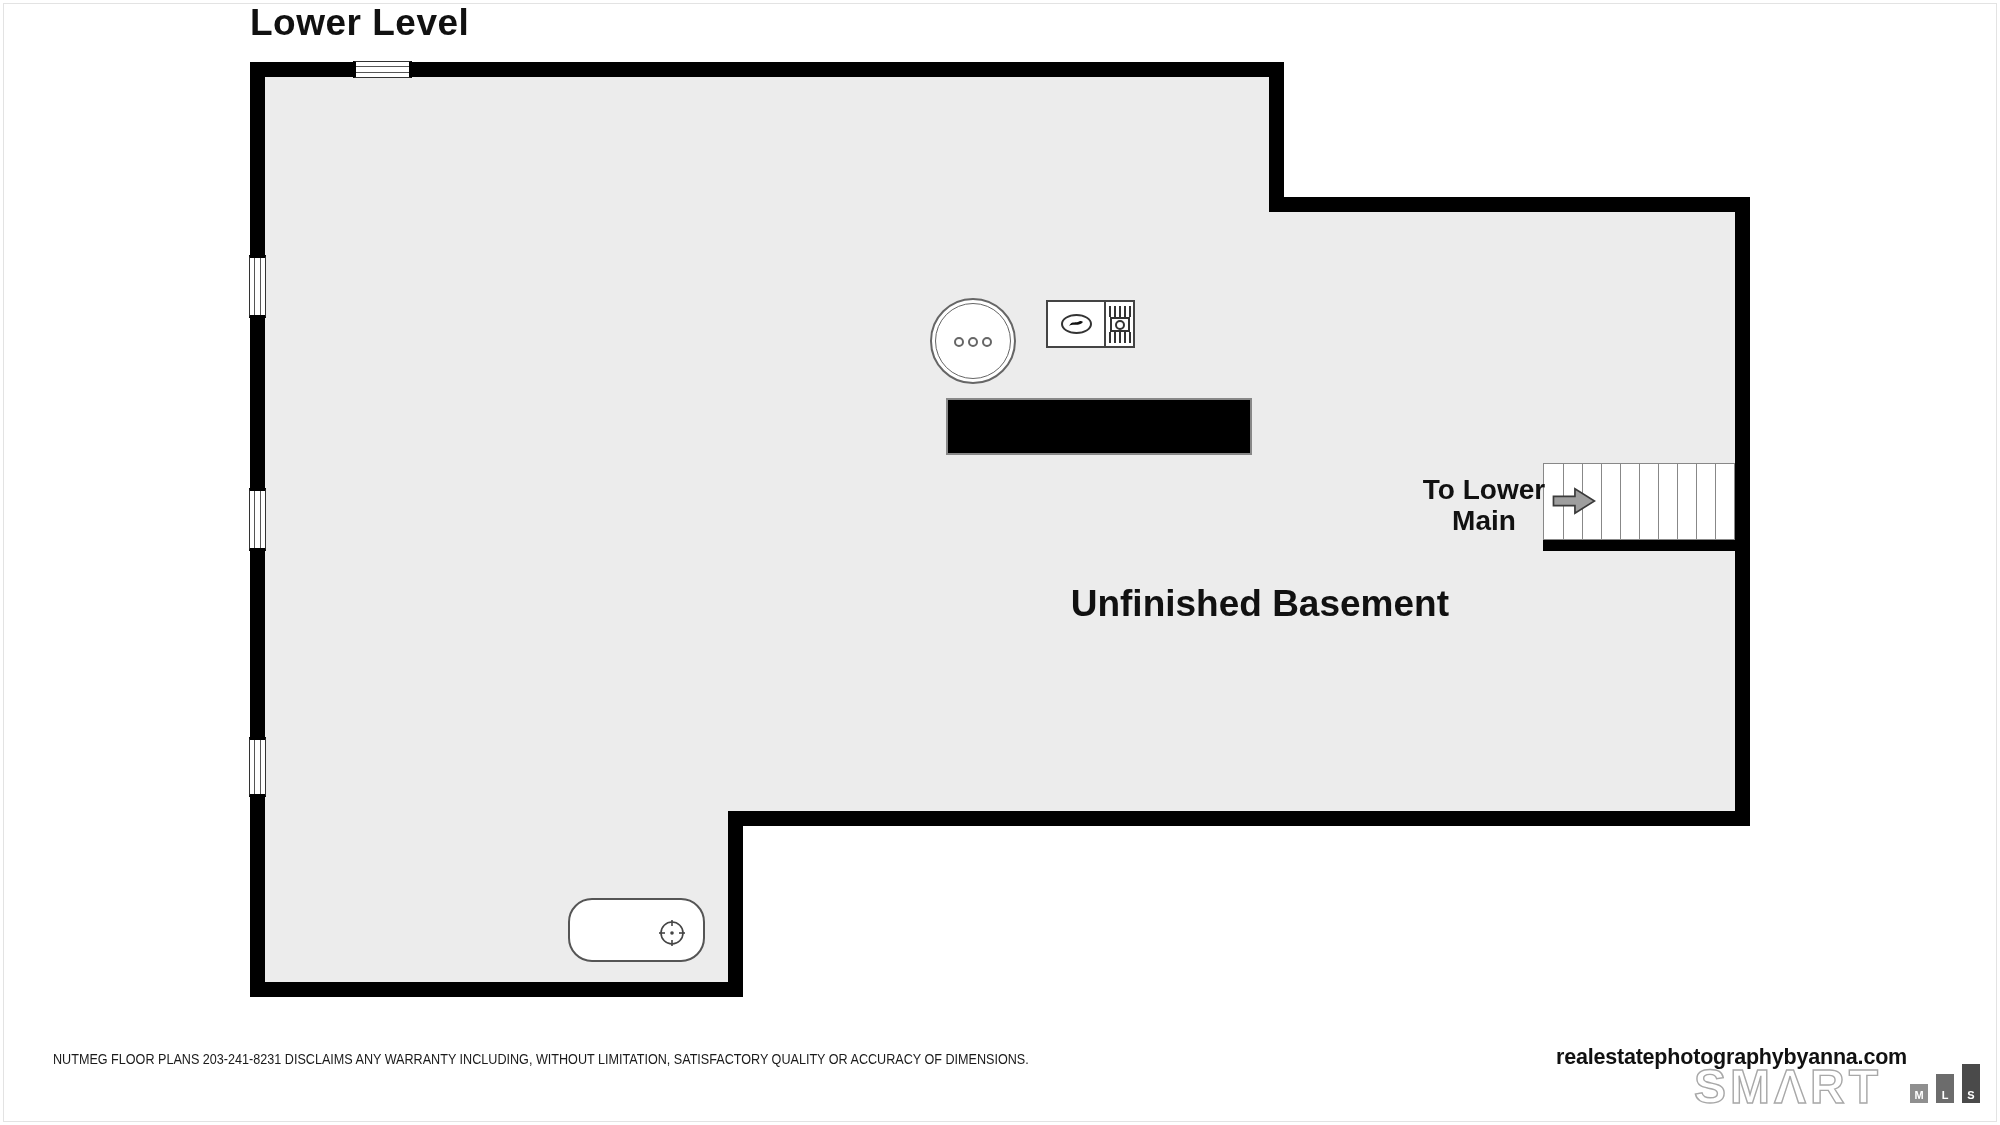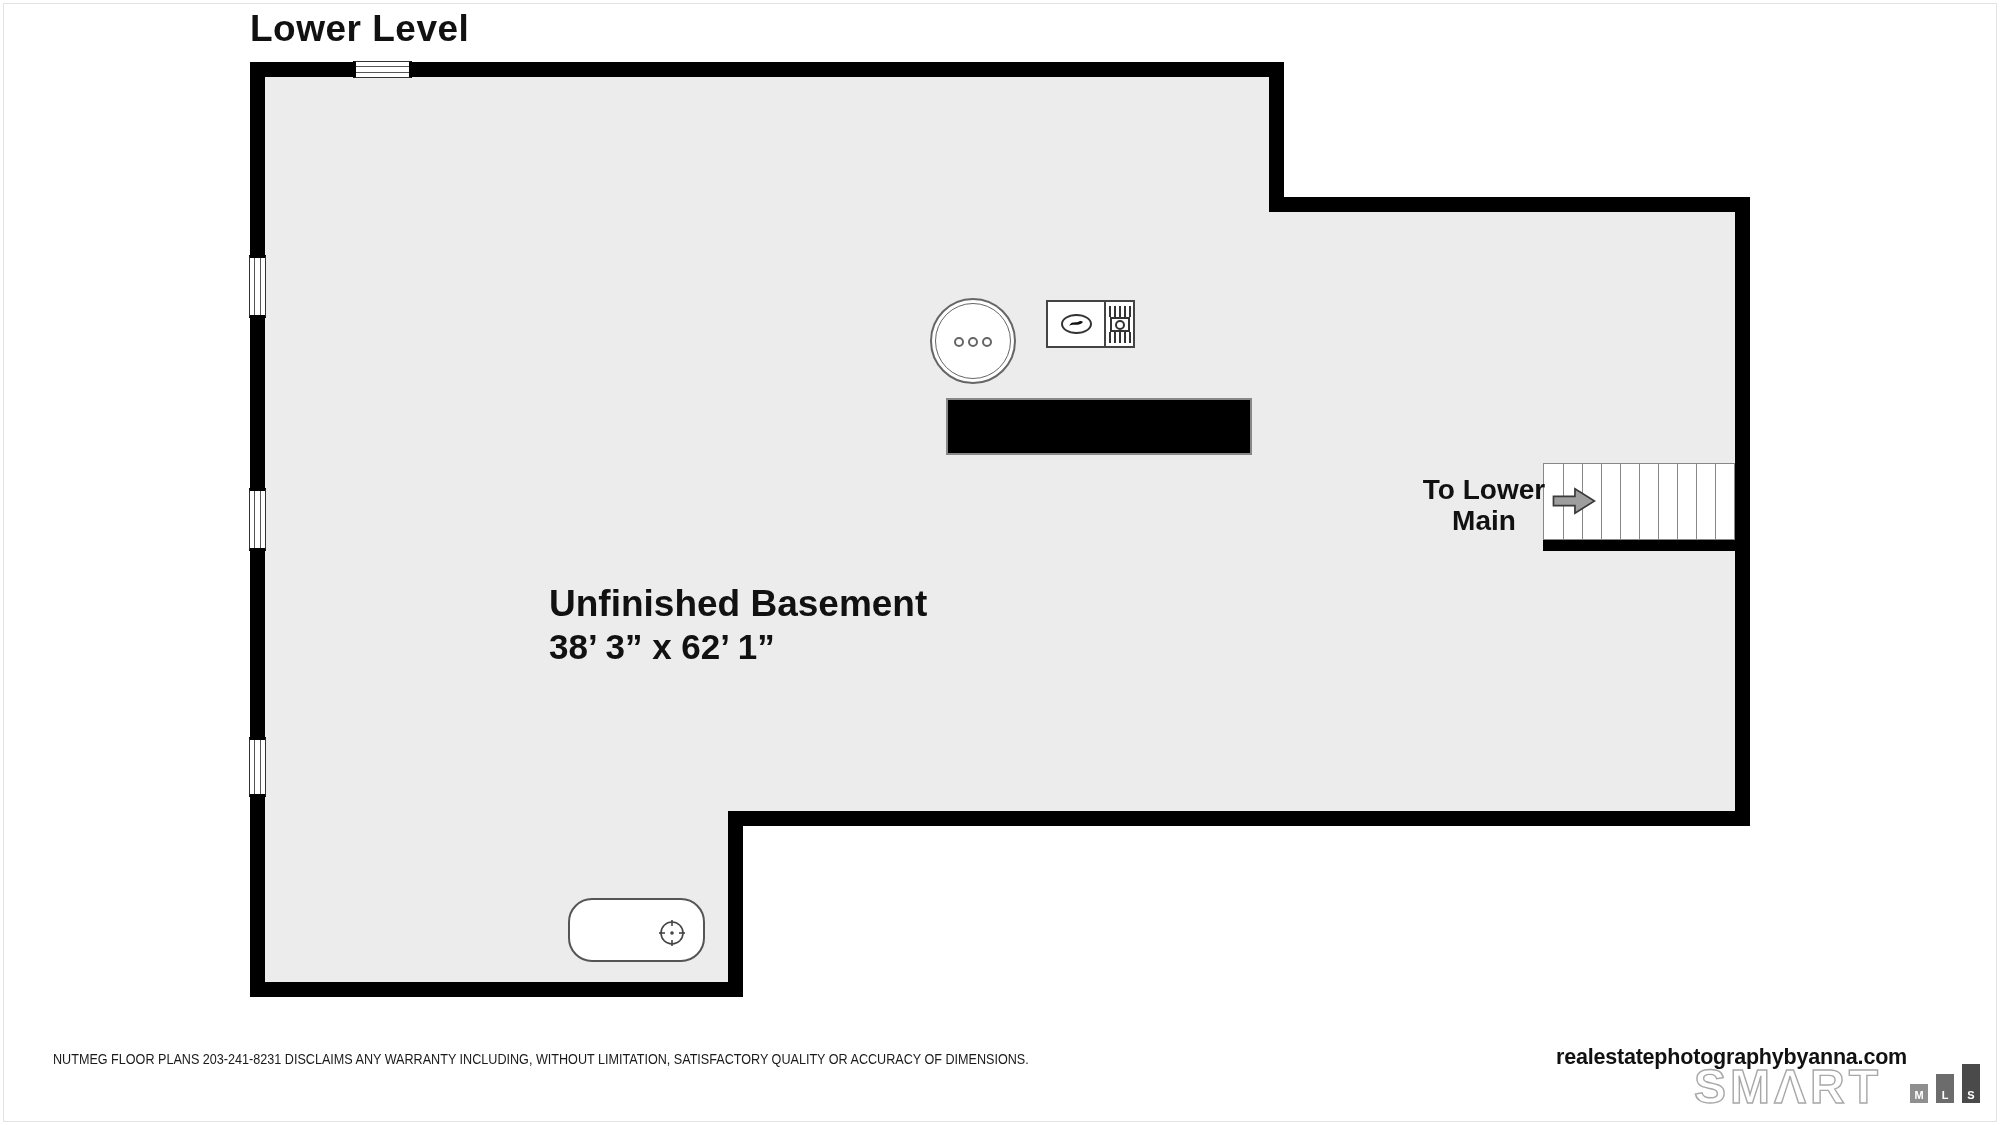--- a/index.html
+++ b/index.html
@@ -26,22 +26,22 @@
   .win-h::before{top:4px;} .win-h::after{bottom:4px;}
   .win-v{border-top:3px solid #000;border-bottom:3px solid #000;border-left:1px solid #333;border-right:1px solid #333;}
   .win-v::before,.win-v::after{content:"";position:absolute;top:0;bottom:0;width:1px;background:#555;}
   .win-v::before{left:4px;} .win-v::after{right:4px;}
   .win-top{left:353px;top:61px;width:59px;height:17px;}
   .win-l1{left:249px;top:255px;width:17px;height:63px;}
   .win-l2{left:249px;top:488px;width:17px;height:63px;}
   .win-l3{left:249px;top:737px;width:17px;height:60px;}
 
   
-  .page-title{position:absolute;left:250px;top:8px;font-size:37px;font-weight:700;letter-spacing:.5px;}
-  .room-label{position:absolute;left:549px;top:583px;width:900px;text-align:left;font-weight:700;}
+  .page-title{position:absolute;left:250px;top:2px;font-size:37px;font-weight:700;letter-spacing:.5px;}
+  .room-label{position:absolute;left:549px;top:583px;width:900px;text-align:right;font-weight:700;}
   .room-name{font-size:37px;line-height:42px;}
   .room-dims{font-size:35px;line-height:44px;}
   .stairs-label{position:absolute;left:1384px;top:474px;width:200px;text-align:center;font-weight:700;font-size:28px;line-height:31px;}
 
   
   .stairs-run{position:absolute;left:1543px;top:463px;width:192px;height:77px;background:#fff;border:1px solid #888;box-sizing:border-box;}
   .tread{position:absolute;top:0;bottom:0;width:1px;background:#888;}
   .stairs-bar{position:absolute;left:1543px;top:540px;width:193px;height:11px;background:#000;}
   .stairs-arrow{position:absolute;left:1552px;top:487px;width:44px;height:28px;}
 
@@ -147,21 +147,20 @@
   <polygon points="1,10 24,10 24,2 45,15 24,28 24,20 1,20" fill="#9e9e9e" stroke="#3a3a3a" stroke-width="1.8"></polygon>
 </svg>
 
 <div class="stairs-label">
   <div>To Lower</div>
   <div>Main</div>
 </div>
 
 <div class="room-label">
   <div class="room-name">Unfinished Basement</div>
-  <div class="room-dims">38’ 3” x 62’ 1”</div>
 </div>
 
 <div class="disclaimer">NUTMEG FLOOR PLANS 203-241-8231 DISCLAIMS ANY WARRANTY INCLUDING, WITHOUT LIMITATION, SATISFACTORY QUALITY OR ACCURACY OF DIMENSIONS.</div>
 <div class="website">realestatephotographybyanna.com</div>
 
 <svg class="smart-svg" viewBox="0 0 215 55">
   <text x="2" y="43" font-family="Liberation Sans, sans-serif" font-size="48" font-weight="bold" letter-spacing="4" fill="#ffffff" stroke="#a8a8a8" stroke-width="1.4">SMΛRT</text>
 </svg>
 <div class="mls-box mls-m">M</div>
 <div class="mls-box mls-l">L</div>

